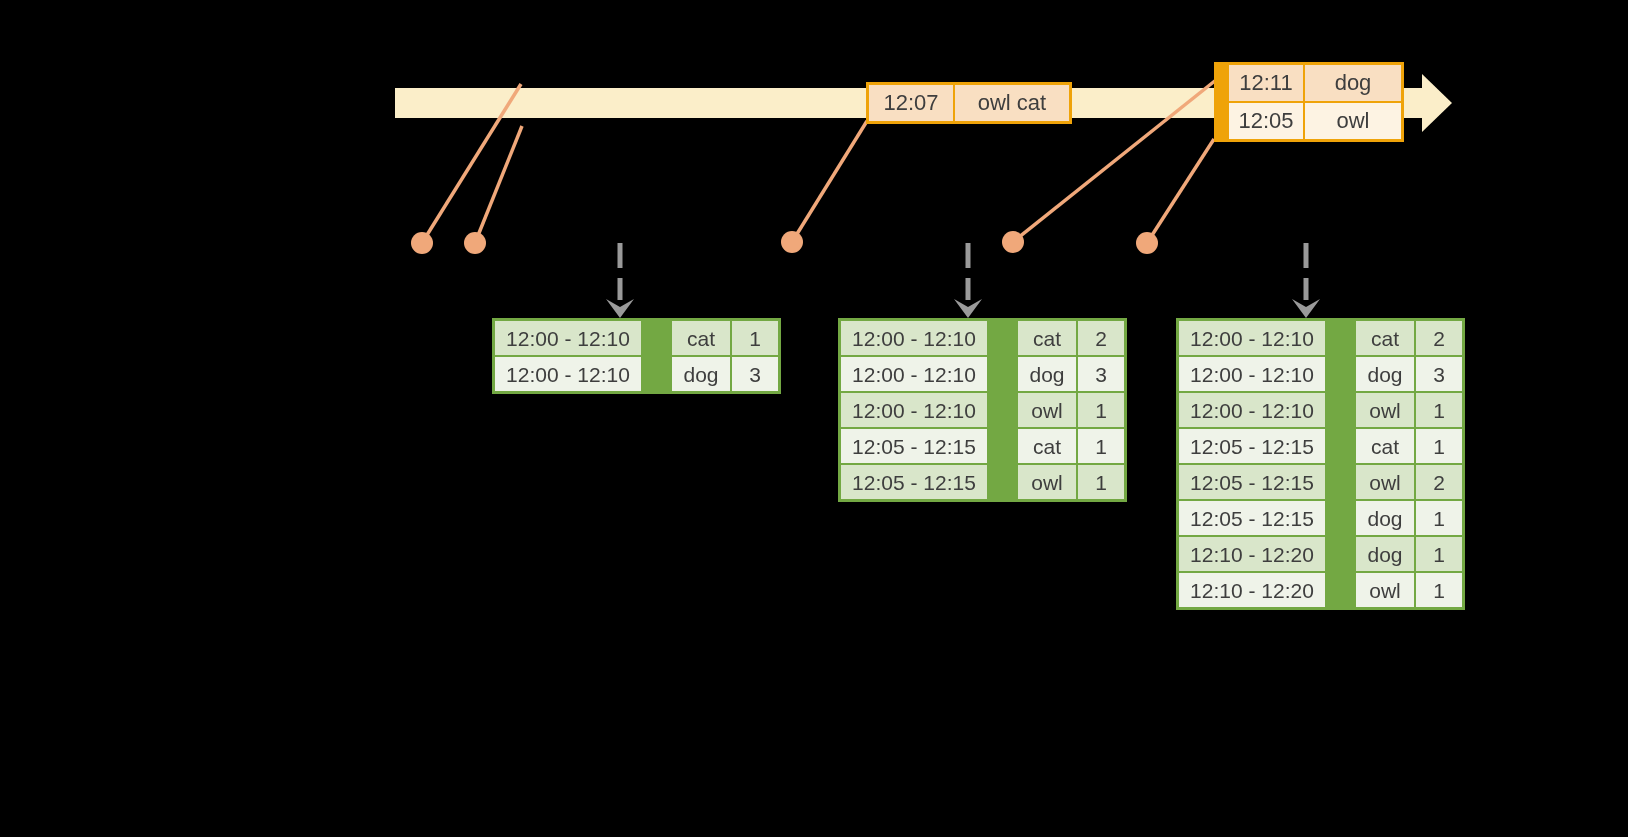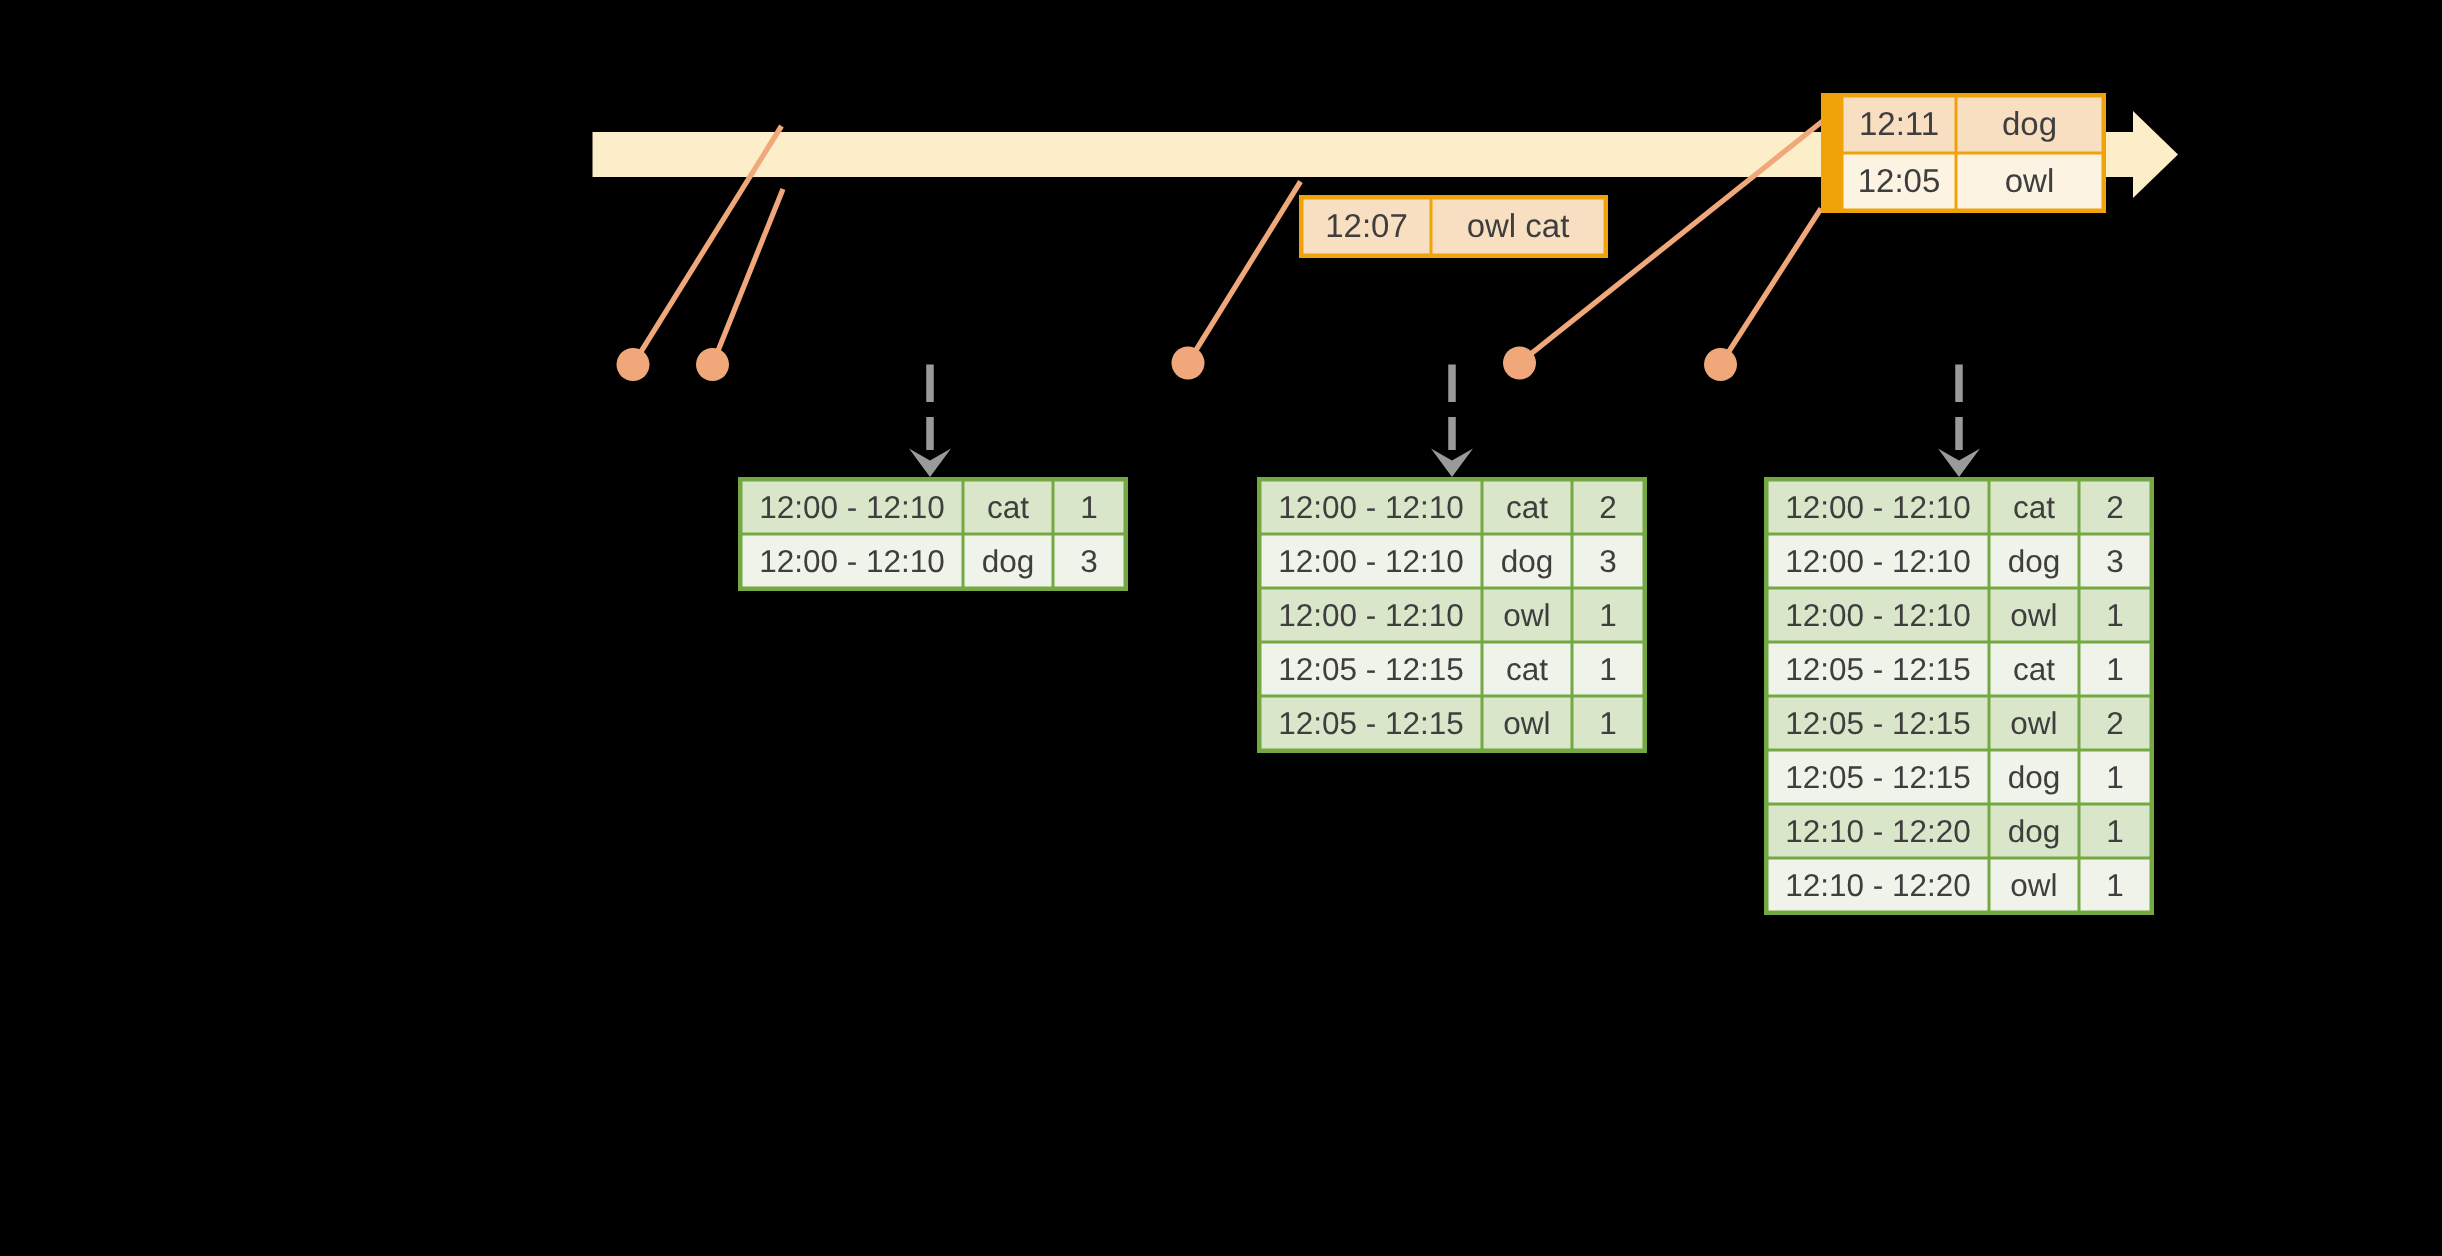--- a/index.html
+++ b/index.html
@@ -32,21 +32,21 @@
     display:flex; flex-direction:column; gap:2px;
   }
   .grow { display:flex; gap:2px; height:34px; }
   .gcell {
     display:flex; align-items:center; justify-content:center;
     font-size:21px; line-height:1;
   }
   .grow:nth-child(odd)  .gcell { background:#d9e6ca; }
   .grow:nth-child(even) .gcell { background:#eff3e9; }
   .gcell.win  { width:146px; }
-  .gcell.word { width:58px; }
+  .gcell.word { width:58px;margin-left:29px; }
   .gcell.cnt  { width:46px; }
 </style>
 </head>
 <body>
 
 <div class="canvas">
 
   <svg class="layer" width="1628" height="837" viewBox="0 0 1628 837">
 
     <rect x="395" y="88" width="1030" height="30" fill="#fbeec9"></rect>
@@ -72,21 +72,21 @@
       <line x1="620" y1="243" x2="620" y2="300" stroke-width="5" stroke-dasharray="25 10" fill="none"></line>
       <polygon points="606,299 620,307 634,299 620,318" stroke="none"></polygon>
       <line x1="968" y1="243" x2="968" y2="300" stroke-width="5" stroke-dasharray="25 10" fill="none"></line>
       <polygon points="954,299 968,307 982,299 968,318" stroke="none"></polygon>
       <line x1="1306" y1="243" x2="1306" y2="300" stroke-width="5" stroke-dasharray="25 10" fill="none"></line>
       <polygon points="1292,299 1306,307 1320,299 1306,318" stroke="none"></polygon>
     </g>
   </svg>
 
 
-  <div class="etable" style="left:866px; top:82px;margin-top:48px;">
+  <div class="etable" style="left:866px; top:82px;">
     <div class="erow">
       <div class="ecell time">12:07</div>
       <div class="ecell words">owl cat</div>
     </div>
   </div>
 
   <div class="etable et3" style="left:1214px; top:62px;padding-left:12px;">
     <div class="erow">
       <div class="ecell time">12:11</div>
       <div class="ecell words">dog</div>

